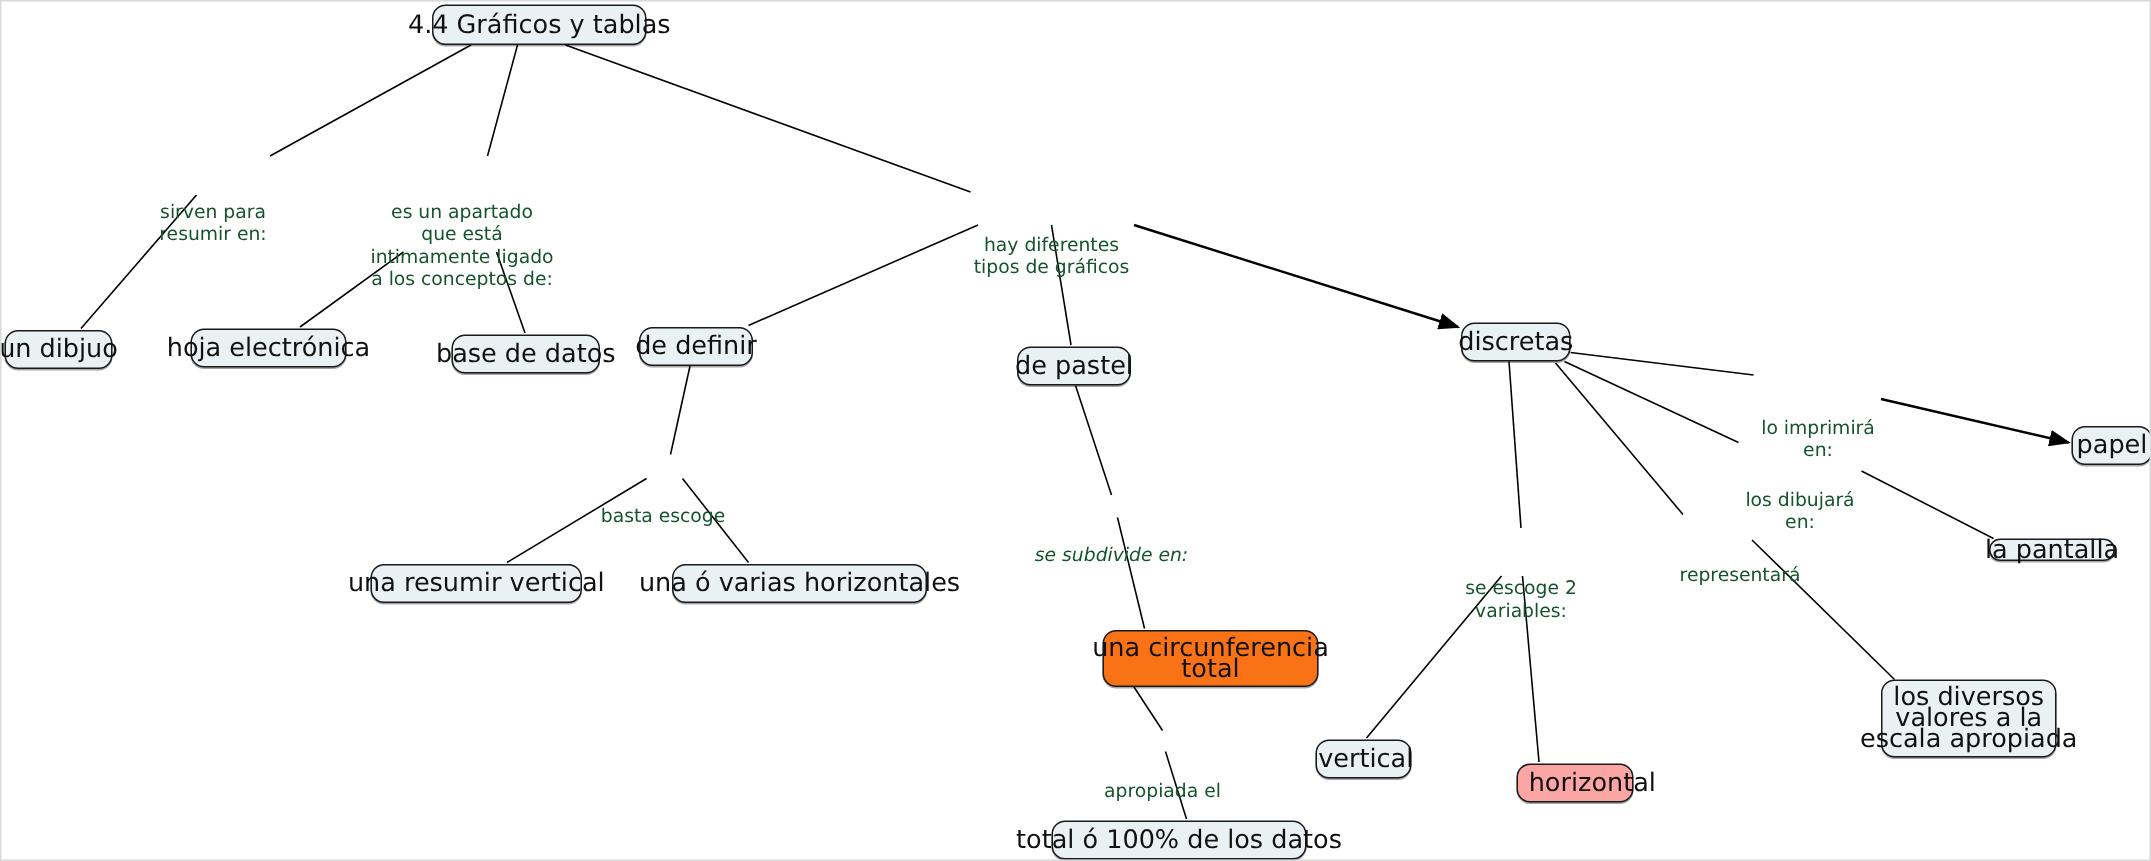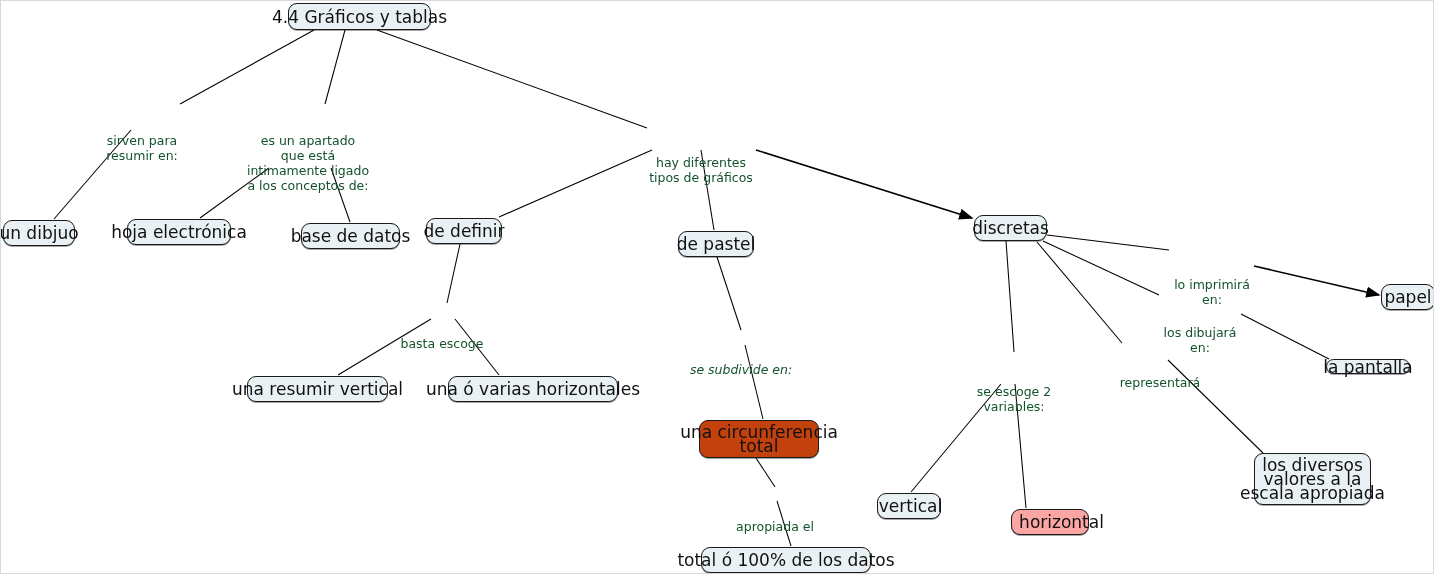--- a/index.html
+++ b/index.html
@@ -120,21 +120,21 @@
       <div class="node" style="left: 2px; top: 219px; width: 72px; height: 26px; background: rgb(234, 241, 244); border-color: rgb(26, 26, 26);">un dibjuo</div>
       <div class="node" style="left: 126px; top: 218px; width: 104px; height: 26px; background: rgb(234, 241, 244); border-color: rgb(26, 26, 26);">hoja electrónica</div>
       <div class="node" style="left: 300px; top: 222px; width: 99px; height: 26px; background: rgb(234, 241, 244); border-color: rgb(26, 26, 26);">base de datos</div>
       <div class="node" style="left: 425px; top: 217px; width: 76px; height: 26px; background: rgb(234, 241, 244); border-color: rgb(26, 26, 26);">de definir</div>
       <div class="node" style="left: 677px; top: 230px; width: 76px; height: 26px; background: rgb(234, 241, 244); border-color: rgb(26, 26, 26);">de pastel</div>
       <div class="node" style="left: 973px; top: 214px; width: 73px; height: 26px; background: rgb(234, 241, 244); border-color: rgb(26, 26, 26);">discretas</div>
       <div class="node" style="left: 1380px; top: 283px; width: 54px; height: 26px; background: rgb(234, 241, 244); border-color: rgb(26, 26, 26);">papel</div>
       <div class="node" style="left: 1325px; top: 358px; width: 84px; height: 15px; background: rgb(234, 241, 244); border-color: rgb(26, 26, 26);">la pantalla</div>
       <div class="node" style="left: 246px; top: 375px; width: 141px; height: 26px; background: rgb(234, 241, 244); border-color: rgb(26, 26, 26);">una resumir vertical</div>
       <div class="node" style="left: 427px; top: 375px; width: 170px; height: 26px; background: rgb(234, 241, 244); border-color: rgb(26, 26, 26); margin-left: 20px;">una ó varias horizontales</div>
-      <div class="node" style="left: 698px; top: 419px; width: 120px; height: 38px; background: #c2410c; border-color: rgb(26, 26, 26);">una circunferencia
+      <div class="node" style="left: 734px; top: 419px; width: 144px; height: 38px; background: #f97316; border-color: rgb(26, 26, 26);">una circunferencia
 total</div>
       <div class="node" style="left: 1253px; top: 452px; width: 117px; height: 52px; background: rgb(234, 241, 244); border-color: rgb(26, 26, 26);">los diversos
 valores a la
 escala apropiada</div>
       <div class="node" style="left: 876px; top: 492px; width: 64px; height: 26px; background: rgb(234, 241, 244); border-color: rgb(26, 26, 26); padding-left: 12px;">vertical</div>
       <div class="node" style="left: 1010px; top: 508px; width: 78px; height: 26px; background: #fca5a5; border-color: rgb(26, 26, 26); padding-left: 32px;">horizontal</div>
       <div class="node" style="left: 700px; top: 546px; width: 170px; height: 26px; background: rgb(234, 241, 244); border-color: rgb(26, 26, 26);">total ó 100% de los datos</div>
     </div>
 </div>
 

